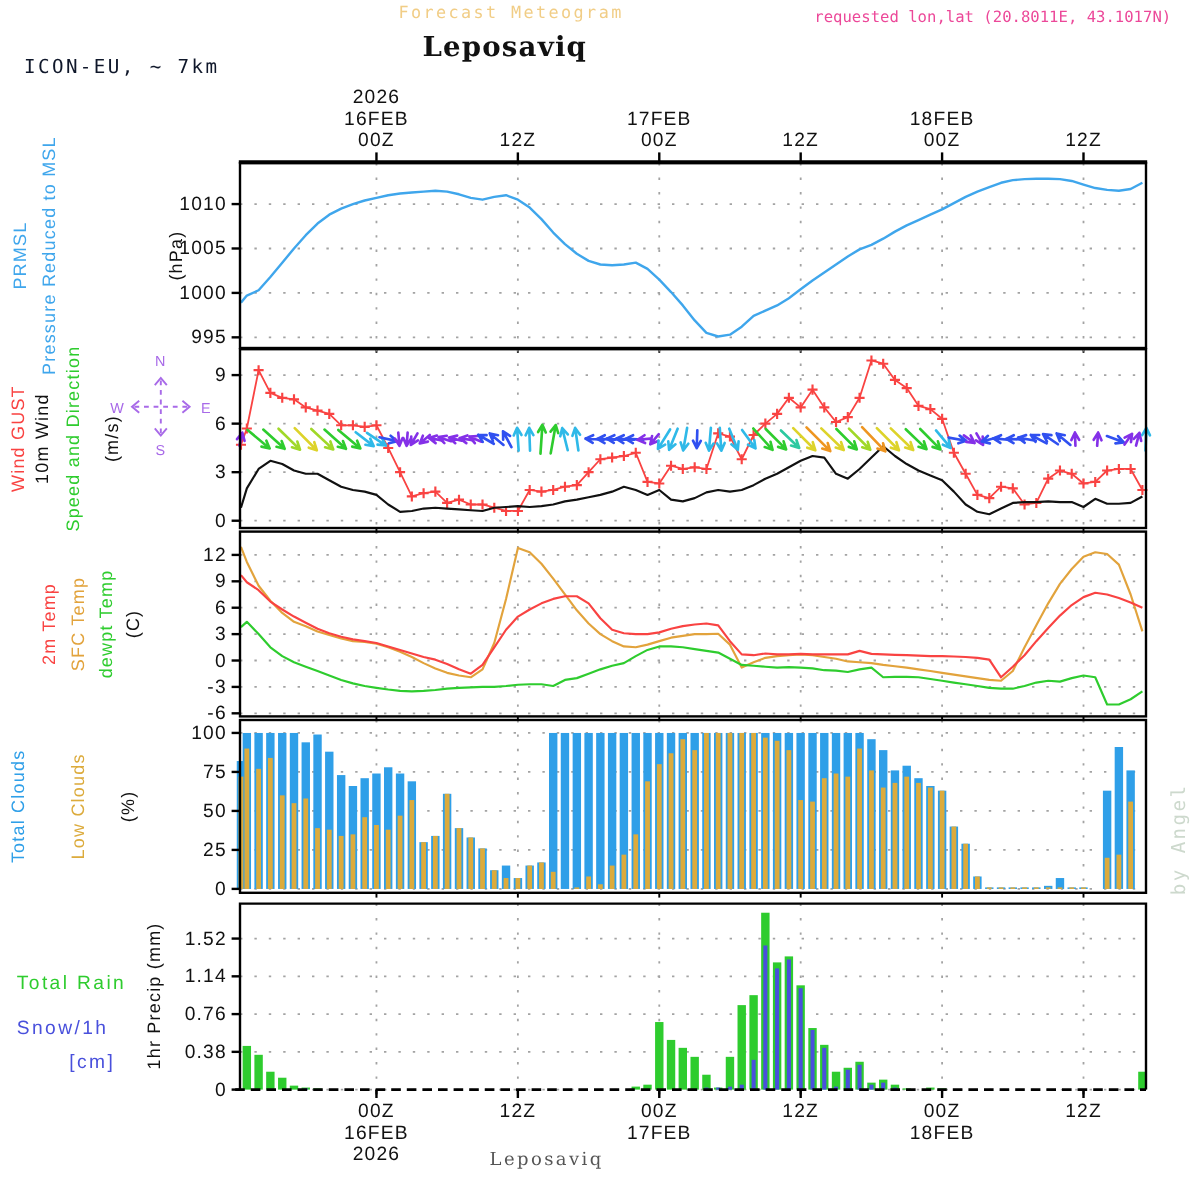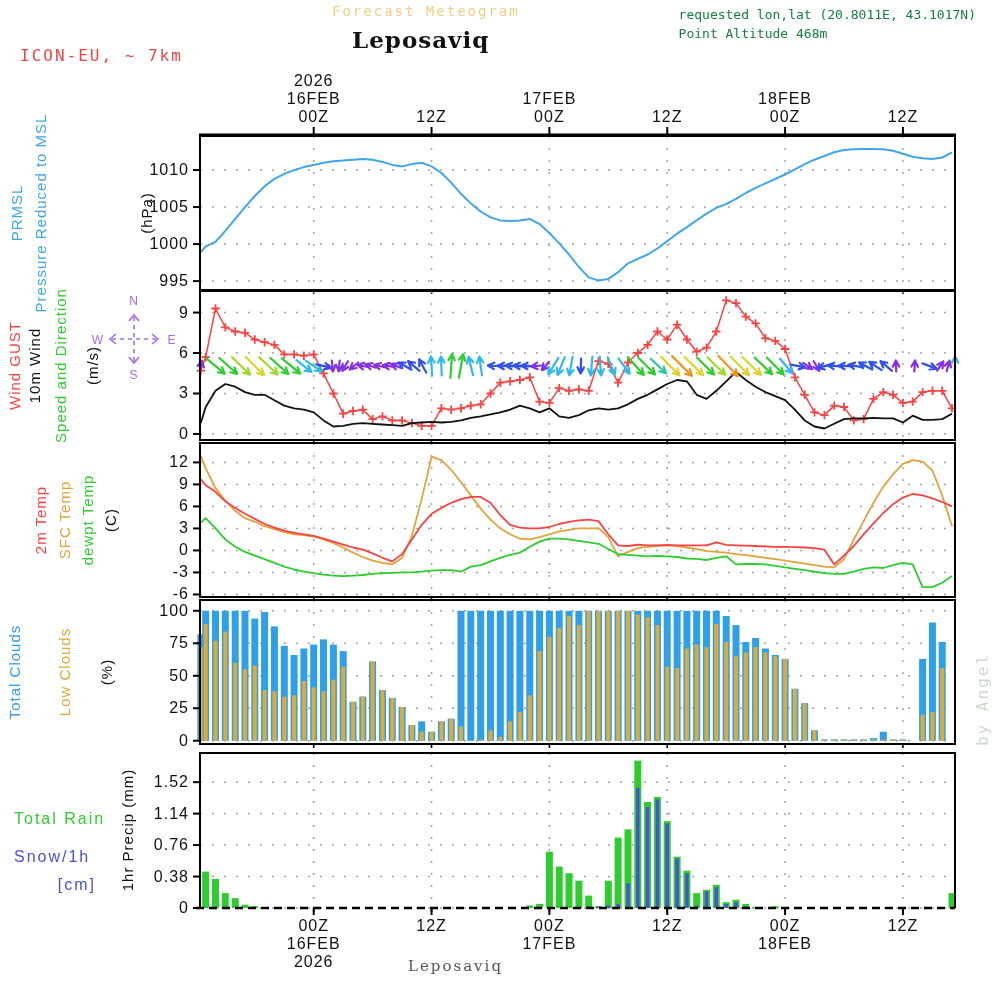--- a/index.html
+++ b/index.html
@@ -3,38 +3,37 @@
 <meta charset="utf-8">
 <style>
   html,body{margin:0;padding:0;background:#fff;width:1000px;height:1000px;position:relative;
     font-family:"Liberation Sans",sans-serif;overflow:hidden;}
   .abs{position:absolute;white-space:nowrap;}
   .t-forecast{left:332px;top:3px;font-family:"DejaVu Sans Mono",monospace;font-size:14px;
     letter-spacing:2px;color:#f1cd86;}
   .t-station{left:352px;top:26px;font-family:"DejaVu Serif",serif;font-weight:bold;
     font-size:23px;letter-spacing:1px;color:#111;}
   .t-model{left:20px;top:46px;font-family:"DejaVu Sans Mono",monospace;font-size:16px;
-    letter-spacing:2px;color:#ef4444;}
-  .t-right{right:24px;top:6px;text-align:left;font-family:"DejaVu Sans Mono",monospace;
-    font-size:13px;line-height:18.5px;color:#15803d;}
+    letter-spacing:2px;color:#0f172a;}
+  .t-right{right:24px;top:6px;text-align:right;font-family:"DejaVu Sans Mono",monospace;
+    font-size:13px;line-height:18.5px;color:#ec4899;}
   .footer-station{left:408px;top:957px;font-family:"DejaVu Serif",serif;font-size:15px;
     letter-spacing:2px;color:#555;}
   .watermark{left:916px;top:690px;width:132px;text-align:center;transform:rotate(-90deg);
     font-family:"DejaVu Sans Mono",monospace;font-size:16px;letter-spacing:2px;color:#cdd9cd;}
   svg{position:absolute;left:0;top:0;}
 </style>
 </head>
 <body>
 
 <div class="abs t-forecast">Forecast Meteogram</div>
 <div class="abs t-station">Leposaviq</div>
 <div class="abs t-model">ICON-EU, ~ 7km</div>
 <div class="abs t-right">
   <div>requested lon,lat (20.8011E, 43.1017N)</div>
-  <div>Point Altitude 468m</div>
 </div>
 
 <svg id="chart" width="1000" height="1000" viewBox="0 0 1000 1000">
     <g>
       <g stroke="#a3a3a3" stroke-width="1.5" stroke-dasharray="2 10">
         <line x1="313.7156" y1="136" x2="313.7156" y2="290"></line>
         <line x1="431.5556" y1="136" x2="431.5556" y2="290"></line>
         <line x1="549.3956000000001" y1="136" x2="549.3956000000001" y2="290"></line>
         <line x1="667.2356" y1="136" x2="667.2356" y2="290"></line>
         <line x1="785.0756" y1="136" x2="785.0756" y2="290"></line>

